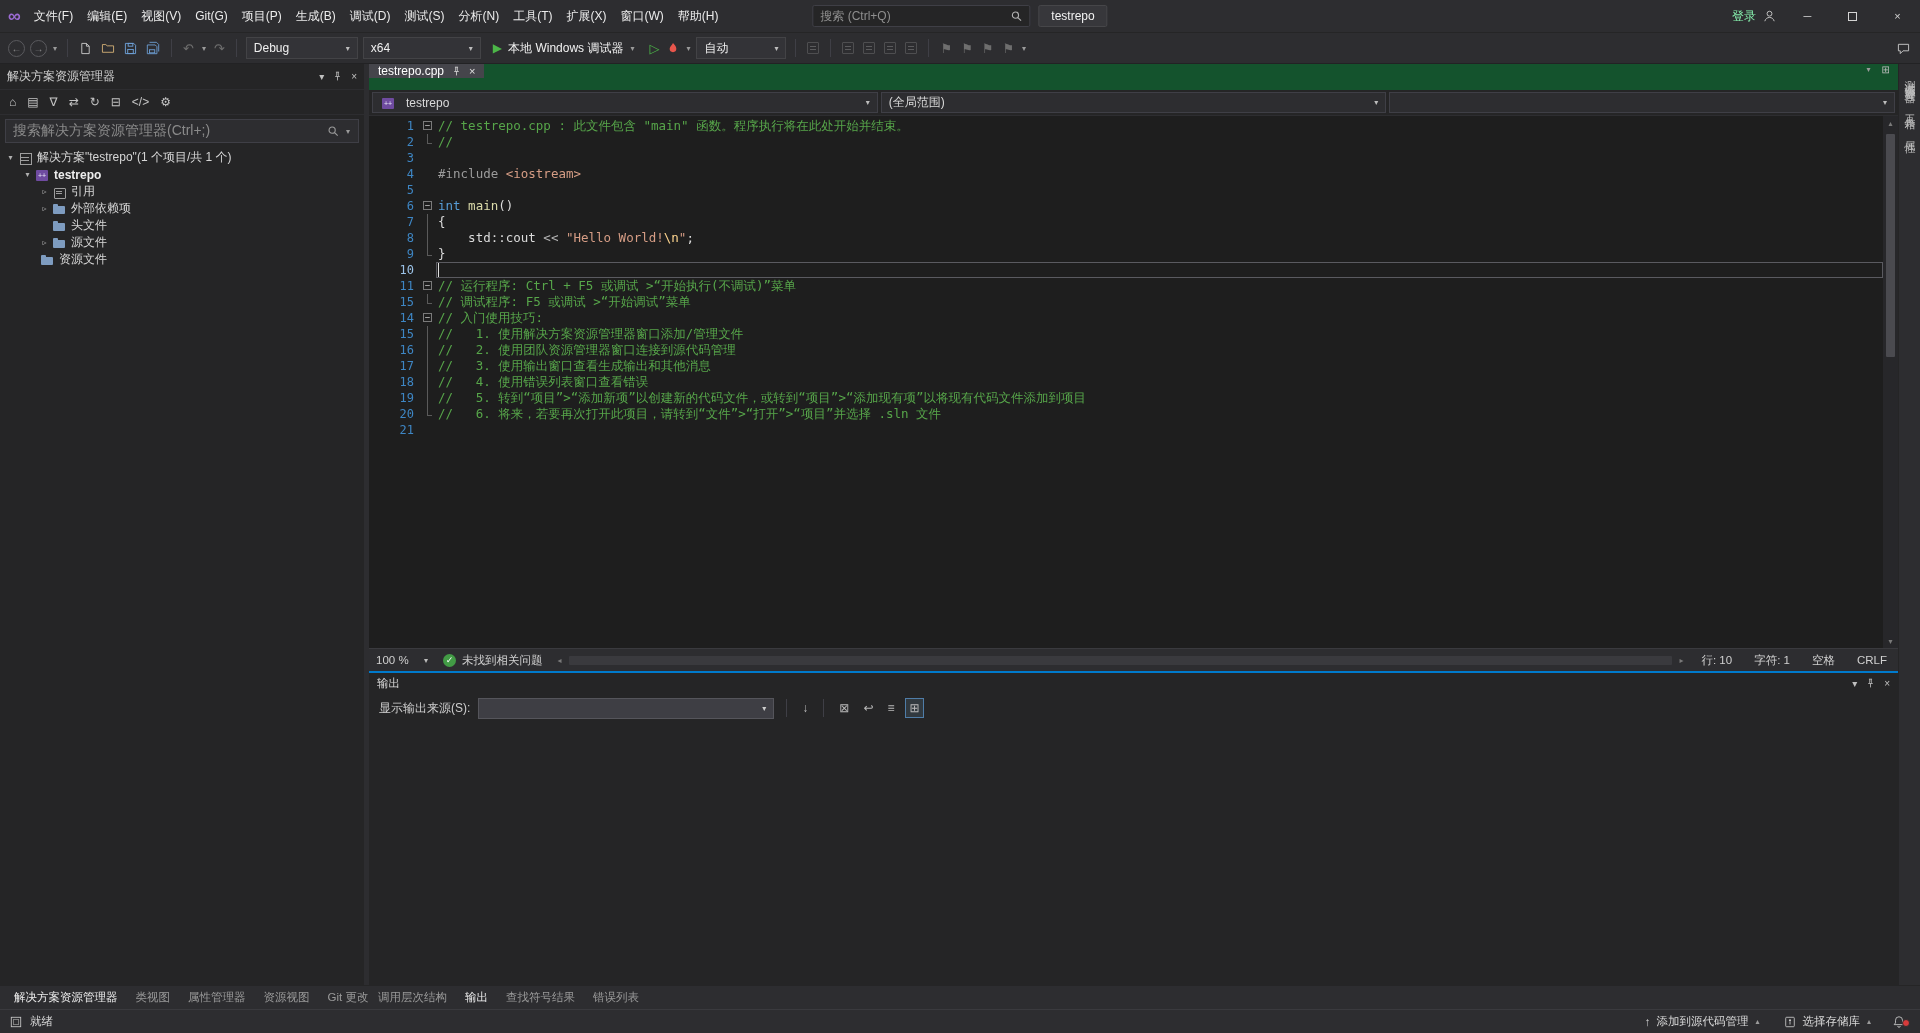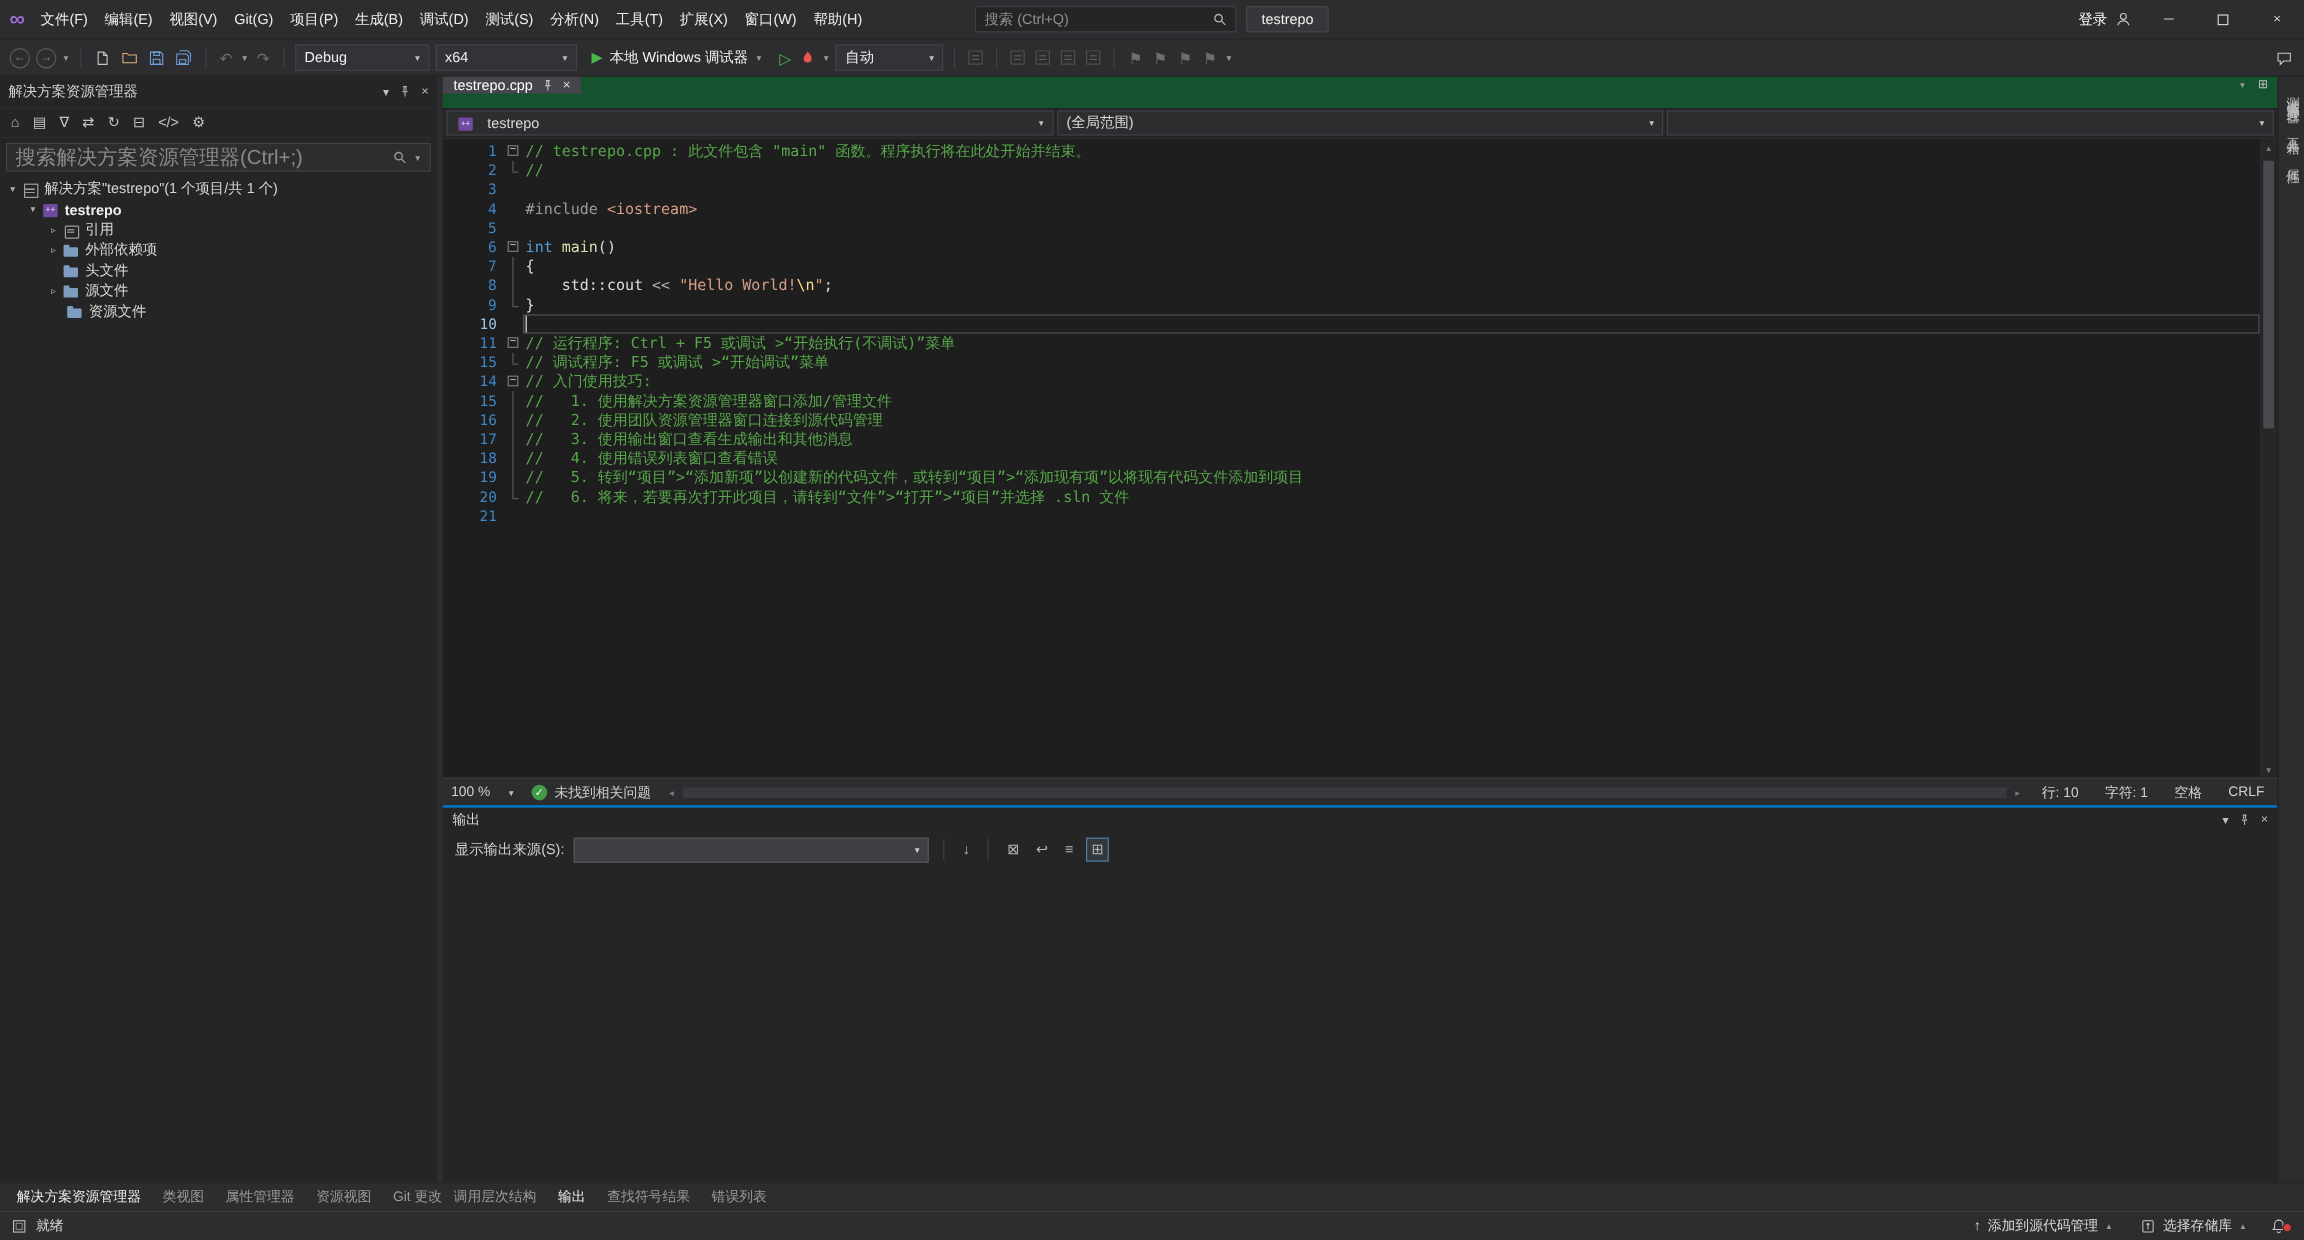--- a/index.html
+++ b/index.html
@@ -10,21 +10,21 @@
   
   .titlebar{height:33px;display:flex;align-items:center;padding-left:8px;position:relative;background:#2d2d30;border-bottom:1px solid #252526;flex:none}
   .vs-logo{color:#9b6bd3;font-size:18px;font-weight:bold;margin-right:6px;line-height:1}
   .menubar{display:flex;align-items:center}
   .menu-item{padding:4px 7px;color:#ececec;white-space:nowrap}
   .tb-center{position:absolute;left:50%;transform:translateX(-50%);display:flex;align-items:center;gap:8px}
   .searchbox{width:218px;height:22px;background:#252526;border:1px solid #3f3f46;border-radius:2px;display:flex;align-items:center;padding:0 7px;gap:6px}
   .search-ph{flex:1;color:#8f8f8f;white-space:nowrap;overflow:hidden}
   .sol-badge{height:22px;background:#37373b;border:1px solid #464649;border-radius:2px;display:flex;align-items:center;padding:0 12px;color:#f2f2f2}
   .tb-right{margin-left:auto;display:flex;align-items:center;height:100%}
-  .signin{padding:0 8px;color:#ffffff;display:flex;align-items:center;gap:6px;height:100%}
+  .signin{padding:0 8px;color:#86efac;display:flex;align-items:center;gap:6px;height:100%}
   .wc{width:45px;height:100%;display:flex;align-items:center;justify-content:center;color:#d4d4d4;font-size:11px}
   .wc-max span{display:block;width:9px;height:9px;border:1px solid #d4d4d4}
 
   
   .toolbar{height:31px;display:flex;align-items:center;padding:0 8px;gap:5px;background:#2d2d30;border-bottom:1px solid #222224;flex:none}
   .tico{color:#c8c8c8;font-size:13px;line-height:1;padding:2px;display:inline-flex;align-items:center;justify-content:center}
   .tico.dim{color:#6e6e6e}
   .nav-circ{width:17px;height:17px;border:1px solid #5a5a5e;border-radius:50%;font-size:10px;color:#8a8a8a;display:inline-flex;align-items:center;justify-content:center}
   .mini-caret{font-size:8px;color:#9a9a9a;padding:0 1px}
   .tsep{width:1px;height:18px;background:#3f3f46;margin:0 4px}
@@ -45,21 +45,21 @@
   .right-strip{width:22px;flex:none;background:#2d2d30;border-left:1px solid #252526;display:flex;flex-direction:column;align-items:center;padding-top:8px;gap:20px}
   .vtab{writing-mode:vertical-rl;color:#bdbdbd;font-size:11px;letter-spacing:2px;white-space:nowrap}
 
   
   .se-header{height:26px;display:flex;align-items:center;padding:0 7px;gap:8px;color:#cfcfcf;border-bottom:1px solid #2d2d30}
   .se-header .title{flex:1;white-space:nowrap;overflow:hidden}
   .hicon{color:#c0c0c0;font-size:10px;display:inline-flex;align-items:center}
   .se-toolbar{height:25px;display:flex;align-items:center;gap:11px;padding:0 9px;color:#c4c4c4;font-size:12px;border-bottom:1px solid #2d2d30}
   .se-toolbar .g{font-size:12px;line-height:1}
   .se-search{height:24px;margin:4px 5px 3px;background:#2d2d30;border:1px solid #3f3f46;display:flex;align-items:center;padding:0 7px;gap:6px}
-  .se-search .ph{flex:1;color:#8a8a8a;font-size:17px;white-space:nowrap;overflow:hidden}
+  .se-search .ph{flex:1;color:#8a8a8a;font-size:14px;white-space:nowrap;overflow:hidden}
   .tree{flex:1;overflow:hidden;padding-top:3px}
   .tree-row{height:17px;display:flex;align-items:center;color:#d6d6d6;white-space:nowrap}
   .tree-row.bold .tree-label{font-weight:bold;color:#eeeeee}
   .tree-arrow{width:13px;flex:none;font-size:8px;color:#b0b0b0;text-align:center}
   .ticon{width:14px;height:12px;flex:none;margin:0 5px 0 1px;display:inline-flex;align-items:center;justify-content:center;position:relative}
   .ticon-folder::before{content:'';position:absolute;left:1px;top:3px;width:12px;height:8px;background:#7e9cc0;border-radius:1px}
   .ticon-folder::after{content:'';position:absolute;left:1px;top:1px;width:5px;height:3px;background:#7e9cc0;border-radius:1px 1px 0 0}
   .ticon-solution::before{content:'';position:absolute;left:2px;top:1px;width:10px;height:10px;border:1px solid #9e9e9e;background:linear-gradient(#9e9e9e 1px,transparent 1px) 0 3px/8px 3px no-repeat,linear-gradient(#9e9e9e 1px,transparent 1px) 0 6px/8px 3px no-repeat}
   .ticon-project::before{content:'++';position:absolute;left:1px;top:1px;width:12px;height:11px;background:#6f4ba0;color:#e8e8f8;font-size:7px;line-height:11px;text-align:center;border-radius:1px}
   .ticon-references::before{content:'';position:absolute;left:2px;top:2px;width:10px;height:9px;border:1px solid #9e9e9e;border-radius:1px}
@@ -324,21 +324,21 @@
           <div class="tree-row" style="padding-left: 38px;">
             <span class="tree-arrow"></span>
             <span class="ticon ticon-folder"></span>
             <span class="tree-label">头文件</span>
           </div>
           <div class="tree-row" style="padding-left: 38px;">
             <span class="tree-arrow">▹</span>
             <span class="ticon ticon-folder"></span>
             <span class="tree-label">源文件</span>
           </div>
-          <div class="tree-row" style="padding-left: 41px;">
+          <div class="tree-row" style="padding-left: 26px;">
             <span class="tree-arrow"></span>
             <span class="ticon ticon-folder"></span>
             <span class="tree-label">资源文件</span>
           </div>
         </div>
     </div>
 
     <div class="v-splitter"></div>
 
     <div class="center">

